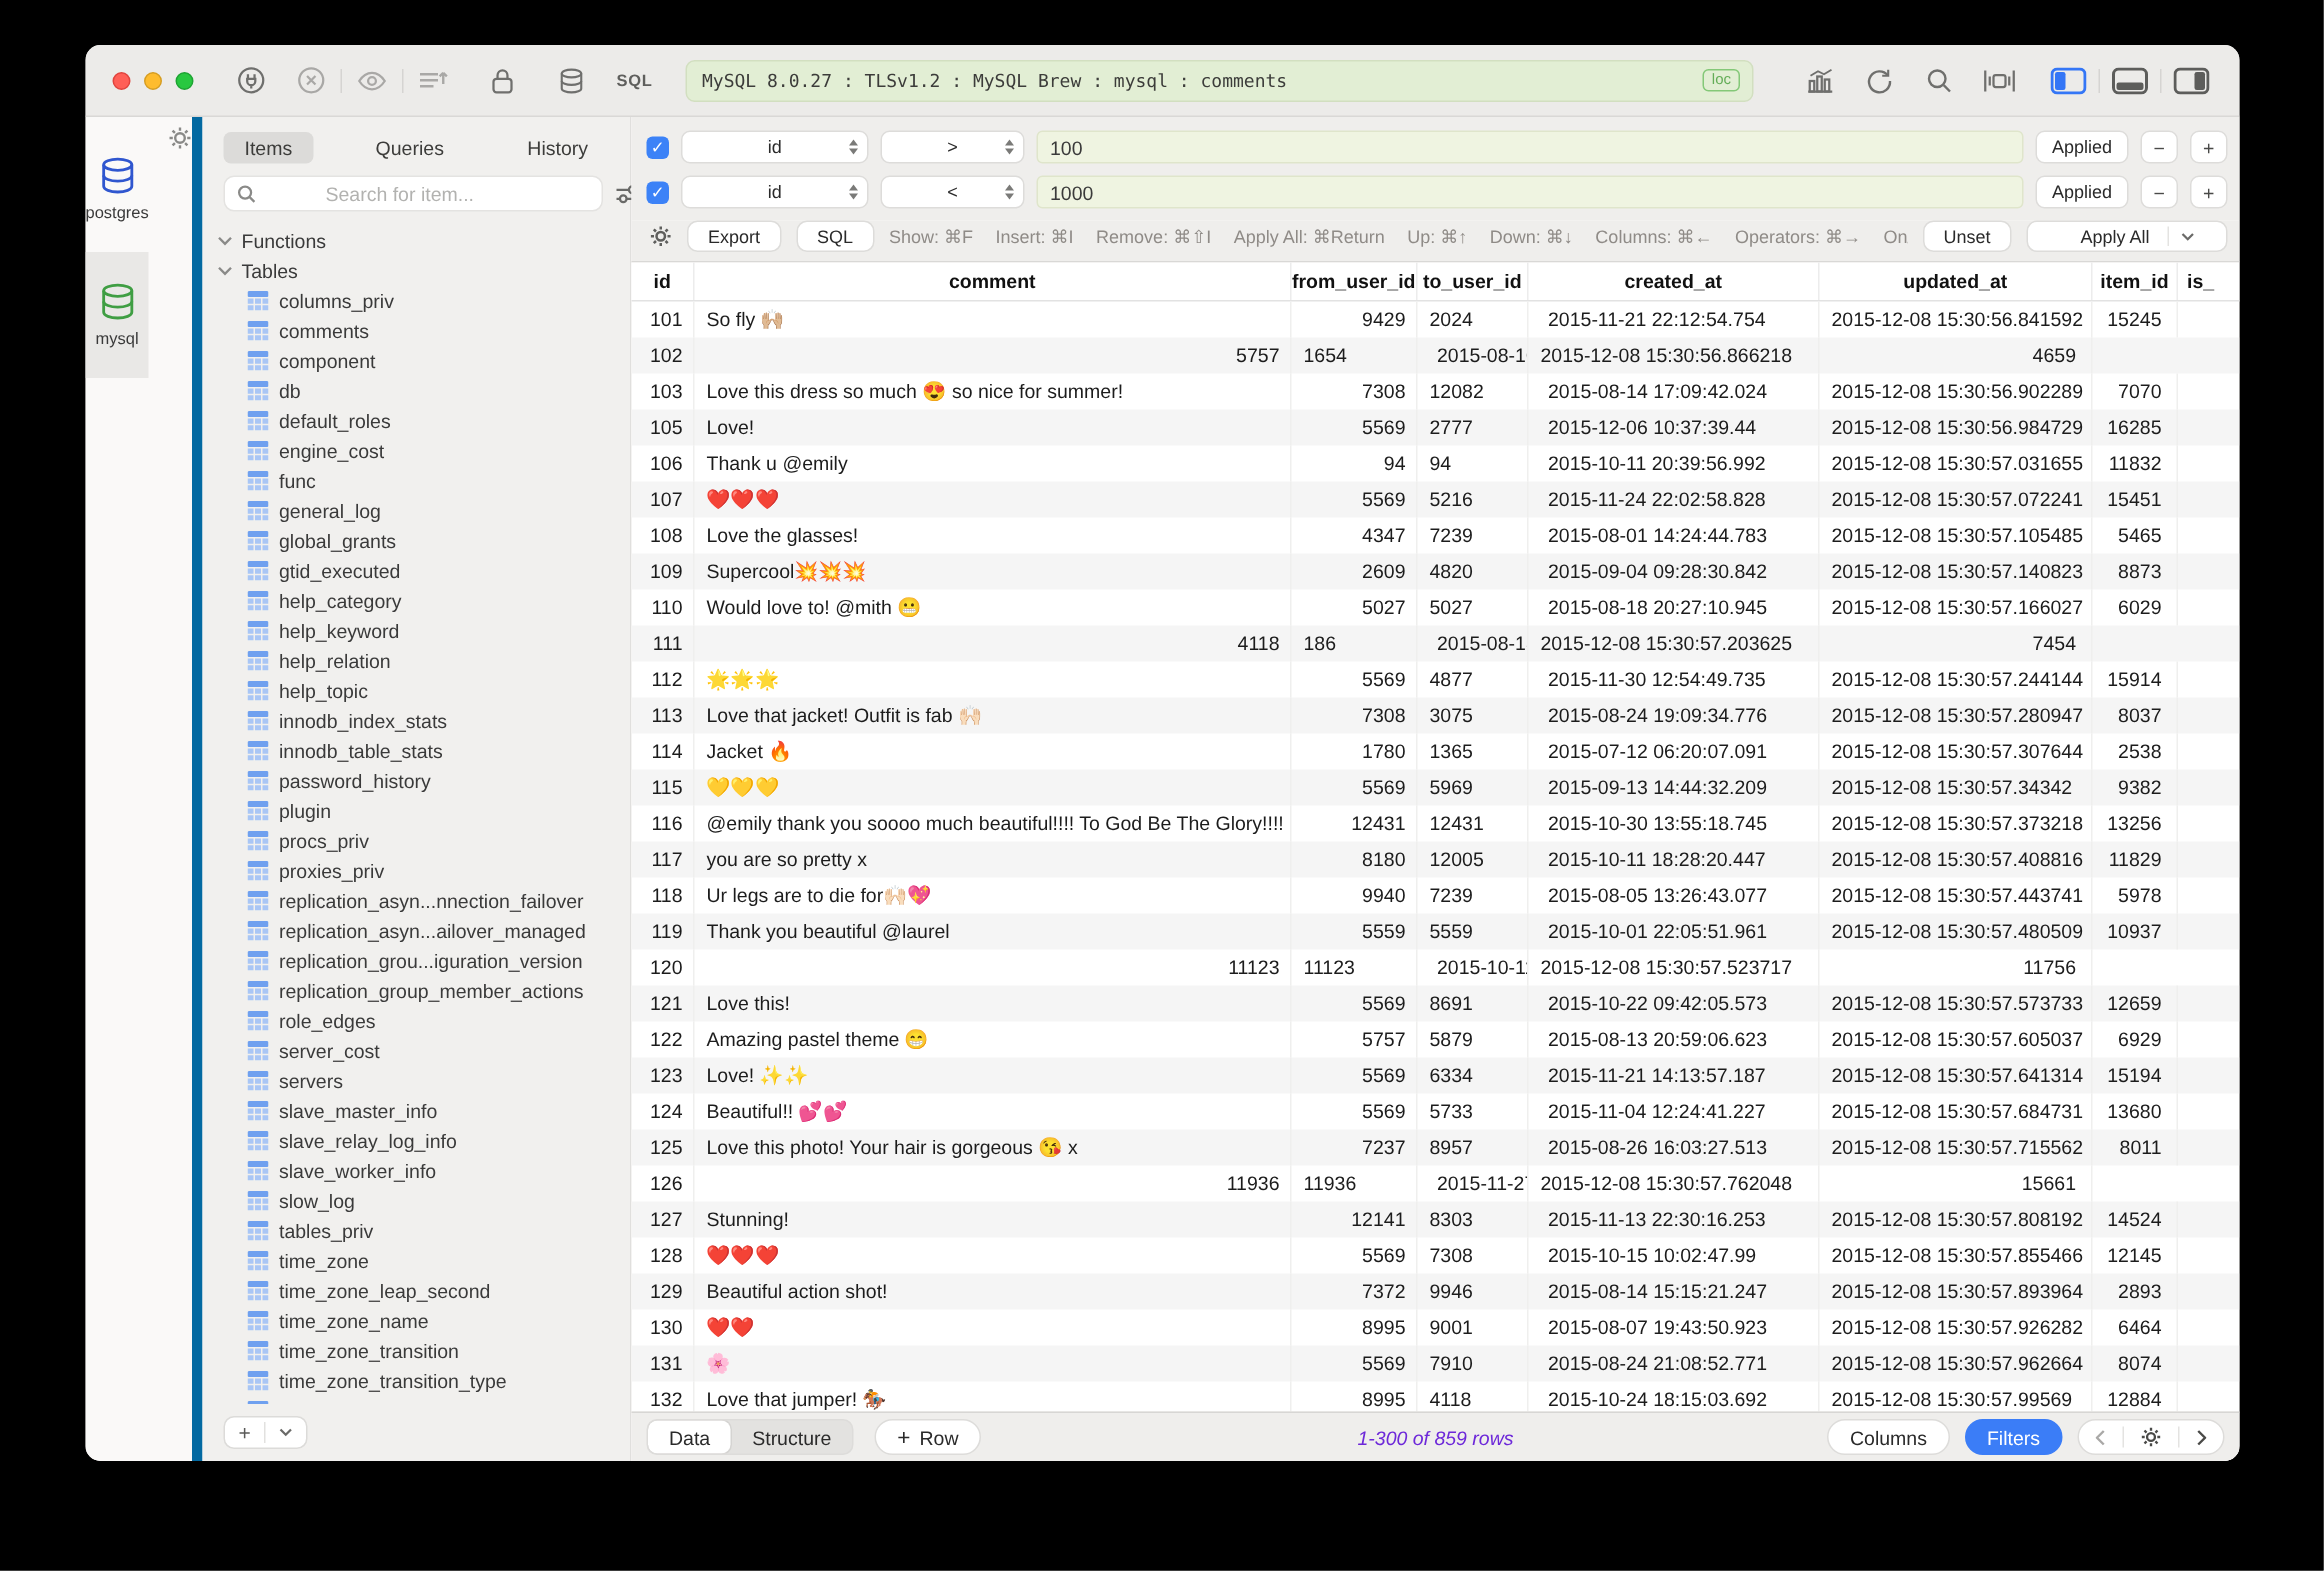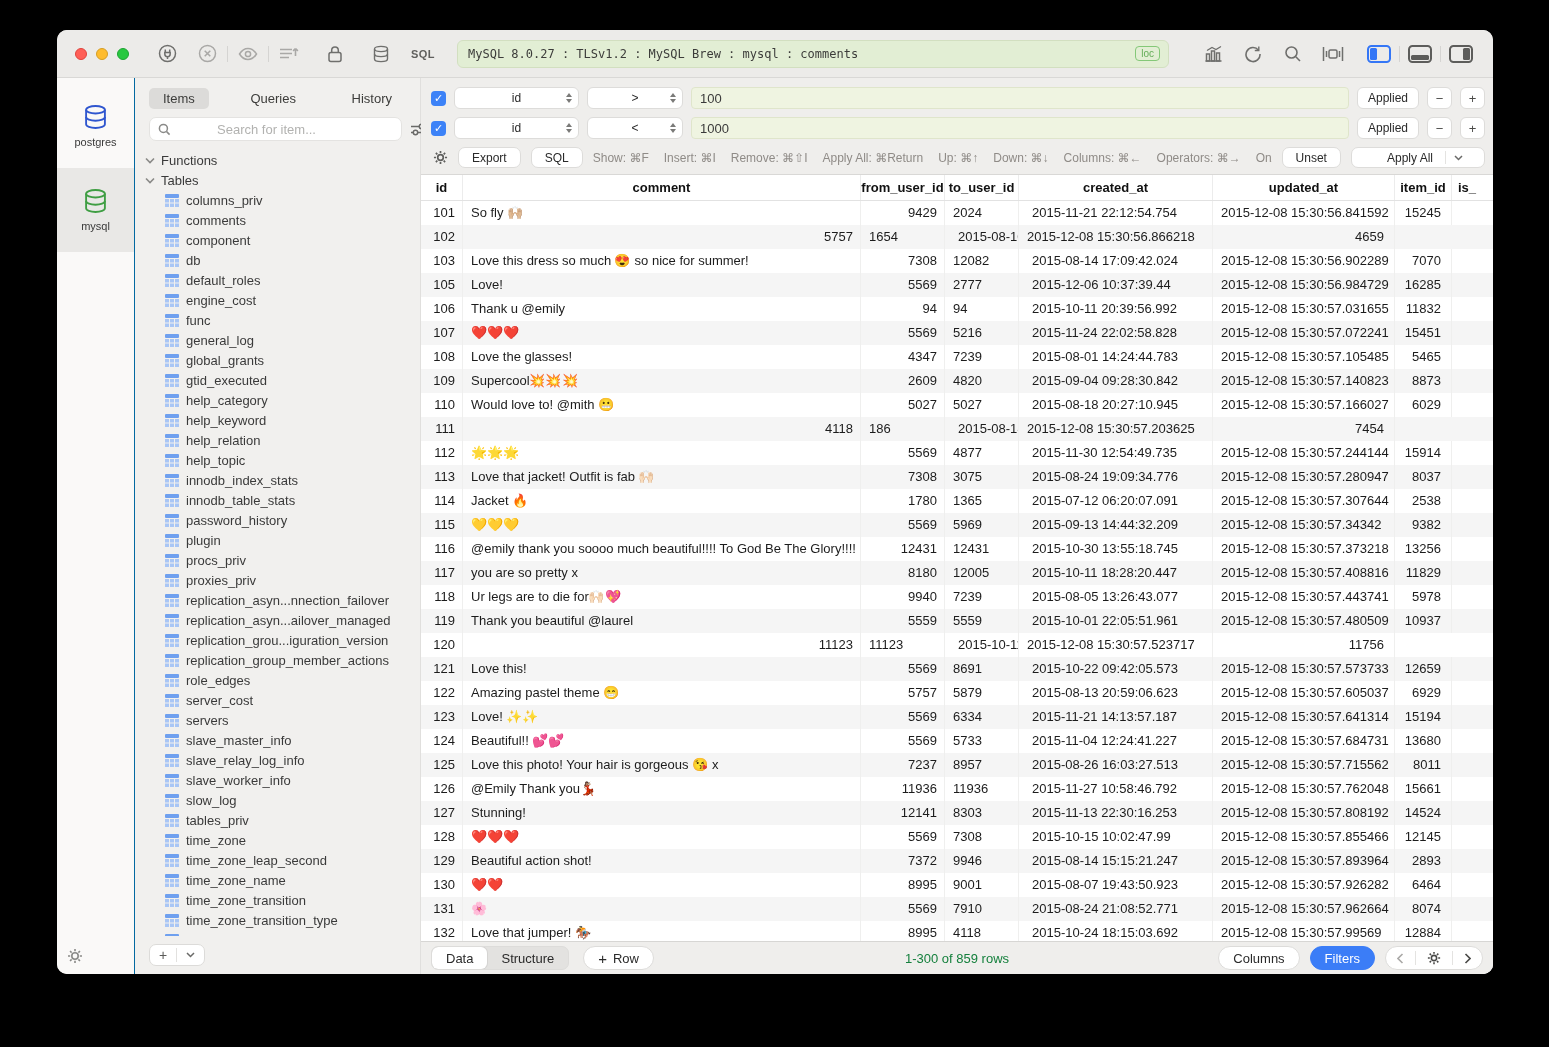--- a/index.html
+++ b/index.html
@@ -27,22 +27,22 @@
     font-family:"DejaVu Sans Mono", monospace; font-size:12px; color:#3c3c3a; }
   .title-text { flex:1; white-space:nowrap; overflow:hidden; }
   .loc-badge { border:1px solid #84c878; color:#64ad58; border-radius:4px; font-size:10px;
     padding:1px 5px; font-family:"Liberation Sans",sans-serif; }
   .panel-group { display:flex; align-items:center; gap:4px; margin:0 16px 0 10px; }
 
   
   .win-body { flex:1; display:flex; min-height:0; }
 
   
-  .rail { width:78px; flex:0 0 78px; background:#faf9f8; border-right:1px solid #0369a1;
-    display:flex; flex-direction:column; padding-top:6px; }
+  .rail { width:78px; flex:0 0 78px; background:#faf9f8; border-right:7px solid #0369a1;
+    display:flex; flex-direction:row; padding-top:6px; }
   .rail-item { height:84px; display:flex; flex-direction:column; align-items:center; justify-content:center; gap:6px; }
   .rail-item.selected { background:#e9e8e6; }
   .rail-item .rail-label { font-size:11px; color:#3a3a3a; }
   .rail-spacer { flex:1; }
   .rail-gear { margin:0 0 10px 10px; color:#8a8a88; }
 
   
   .sidebar { width:286px; flex:0 0 286px; background:#f1f0ee; border-right:1px solid #e0dfdd;
     display:flex; flex-direction:column; min-height:0; }
   .side-tabs { height:32px; flex:0 0 32px; display:flex; align-items:center; padding:8px 14px 0 14px; justify-content:space-between; }
@@ -109,21 +109,21 @@
 
   
   .statusbar { flex:0 0 33px; background:#efeeec; border-top:1px solid #d7d6d4; display:flex; align-items:center;
     padding:0 10px; position:relative; }
   .segmented { display:flex; background:#e3e2e0; border-radius:7px; border:1px solid #dddcda; overflow:hidden; height:24px; }
   .segmented .seg { font-size:13px; color:#2a2a2a; display:flex; align-items:center; padding:0 14px; }
   .segmented .seg.active { background:#fff; border-radius:6px; box-shadow:0 0 0 1px #d5d4d2; }
   .pill { background:#fff; border:1px solid #dddcda; border-radius:13px; height:24px; display:flex;
     align-items:center; justify-content:center; font-size:13px; color:#2a2a2a; padding:0 14px; gap:6px; }
   .addrow { margin-left:14px; }
-  .rowcount { position:absolute; left:50%; transform:translateX(-50%); font-size:13px; color:#15803d; }
+  .rowcount { position:absolute; left:50%; transform:translateX(-50%); font-size:13px; color:#6d28d9;font-style:italic; }
   .sb-right { margin-left:auto; display:flex; align-items:center; gap:10px; }
   .pill.blue { background:#3b7df7; border-color:#3b7df7; color:#fff; }
   .navgroup { display:flex; align-items:center; background:#fff; border:1px solid #dddcda; border-radius:13px; height:24px; overflow:hidden; }
   .navgroup .seg { padding:0 11px; height:100%; display:flex; align-items:center; color:#6a6a68; }
   .navgroup .divider { width:1px; height:14px; background:#e4e3e1; }
 
   svg { display:block; }
 </style>
 </head>
 <body>
@@ -1166,21 +1166,20 @@
     <div class="cell c-from">7237</div>
     <div class="cell c-to">8957</div>
     <div class="cell c-created">2015-08-26 16:03:27.513</div>
     <div class="cell c-updated">2015-12-08 15:30:57.715562</div>
     <div class="cell c-item">8011</div>
     <div class="cell c-is"></div>
   </div>
 
   <div class="grid-row">
     <div class="cell c-id">126</div>
-    <div class="cell c-comment">@Emily Thank you💃🏽</div>
     <div class="cell c-from">11936</div>
     <div class="cell c-to">11936</div>
     <div class="cell c-created">2015-11-27 10:58:46.792</div>
     <div class="cell c-updated">2015-12-08 15:30:57.762048</div>
     <div class="cell c-item">15661</div>
     <div class="cell c-is"></div>
   </div>
 
   <div class="grid-row odd">
     <div class="cell c-id">127</div>

